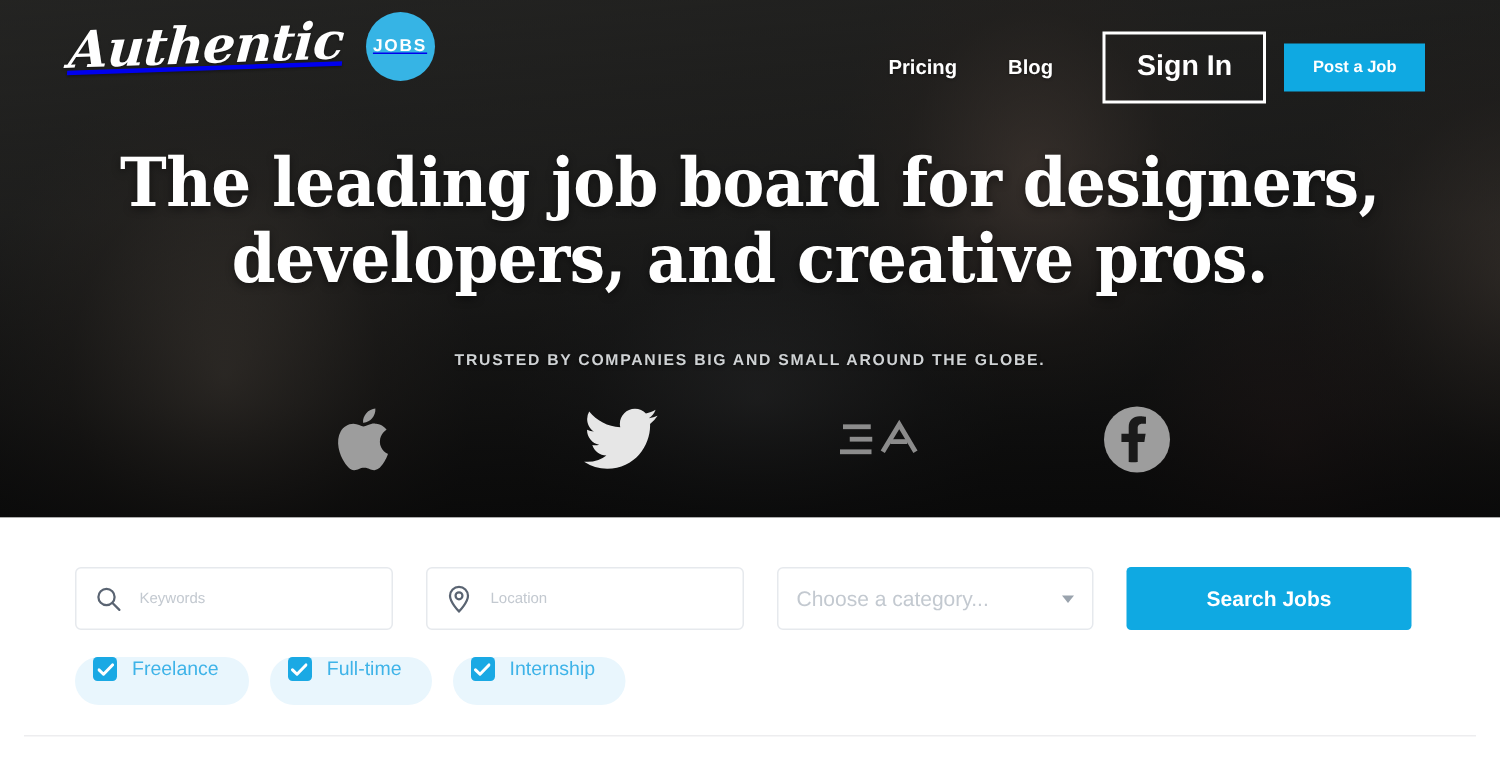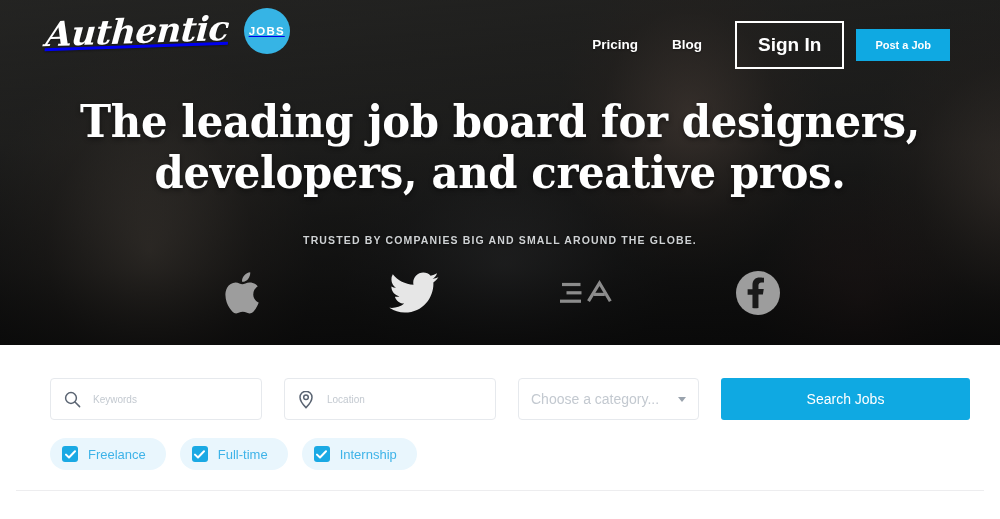--- a/index.html
+++ b/index.html
@@ -252,64 +252,64 @@
     font-family: "Liberation Sans", sans-serif;
     font-size: 10px;
     color: #3f4954;
     width: 100%;
     padding: 0 10px 0 0;
   }
 
   .field input::placeholder { color: #c3c9d0; }
 
   .field-select {
-    width: 181px;
+    width: 211px;
     padding: 3px 12px;
     justify-content: space-between;
     cursor: pointer;
   }
 
   .select-value {
     font-size: 14px;
     color: #c3c9d0;
   }
 
   .caret {
     width: 0; height: 0;
     border-left: 4.5px solid transparent;
     border-right: 4.5px solid transparent;
     border-top: 5px solid #9aa3ad;
   }
 
   .btn-search {
-    width: 249px;
+    width: 190px;
     height: 42px;
     border: none;
     border-radius: 3px;
     background: #0fa9e2;
     color: #ffffff;
     font-family: "Liberation Sans", sans-serif;
     font-size: 14px;
-    font-weight: 400;
+    font-weight: 700;
     cursor: pointer;
   }
 
   
   .chips {
     position: absolute;
     top: 93px;
     left: 50px;
     display: flex;
     align-items: center;
     gap: 14px;
   }
 
   .chip {
     display: flex;
-    align-items: flex-end;
+    align-items: flex-start;
     height: 32px;
     padding: 0 20px 8px 12px;
     border-radius: 16px;
     background: #e9f6fd;
     cursor: pointer;
     user-select: none;
   }
 
   .chip-box {
     width: 16px;

